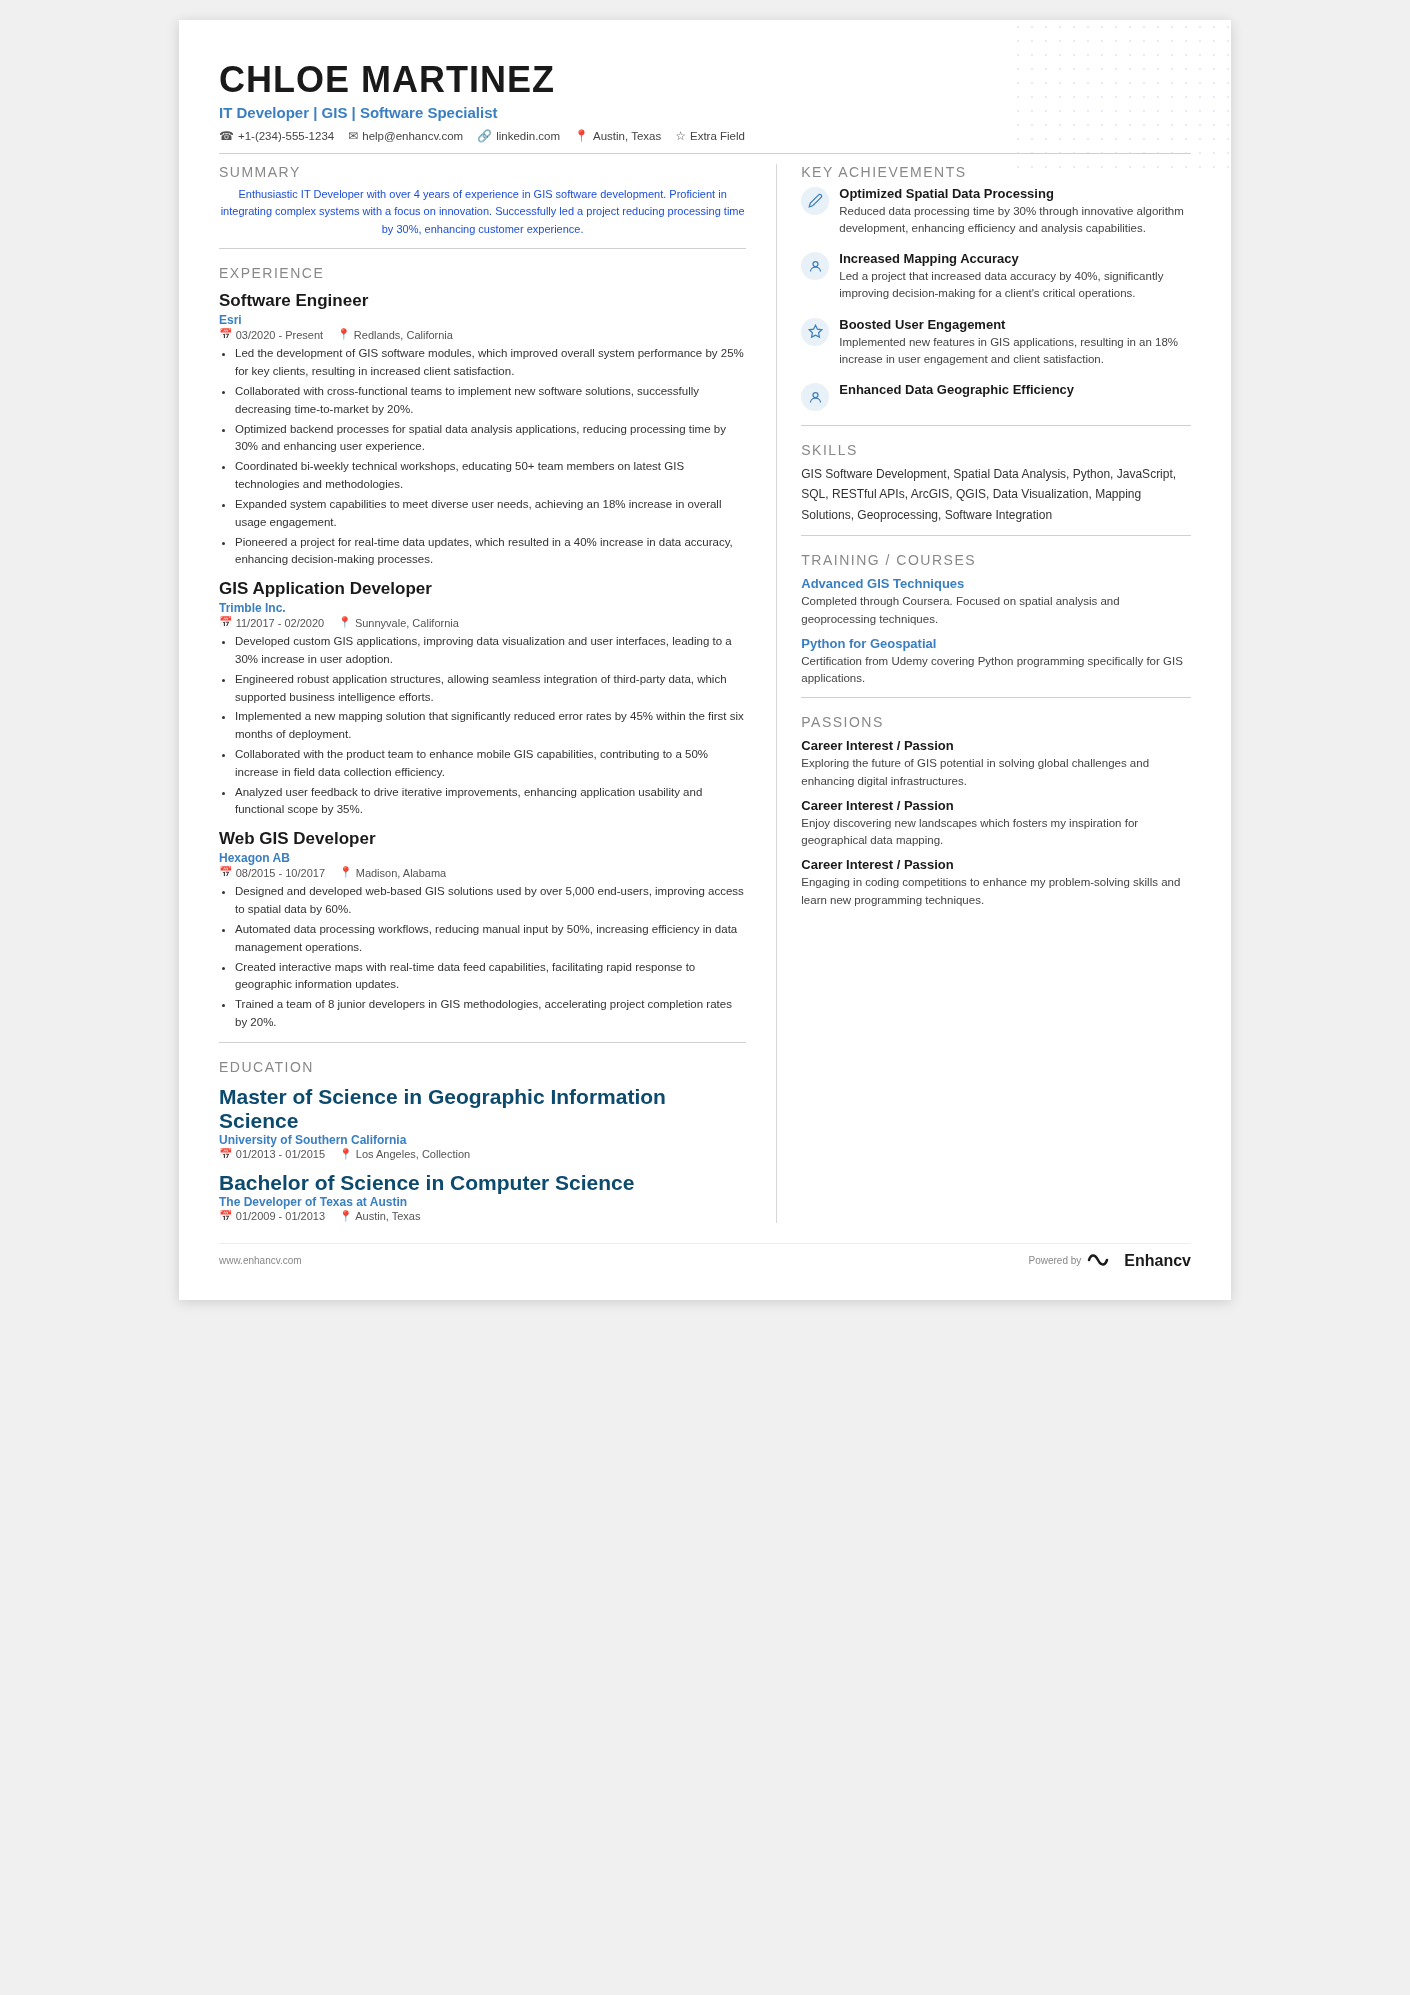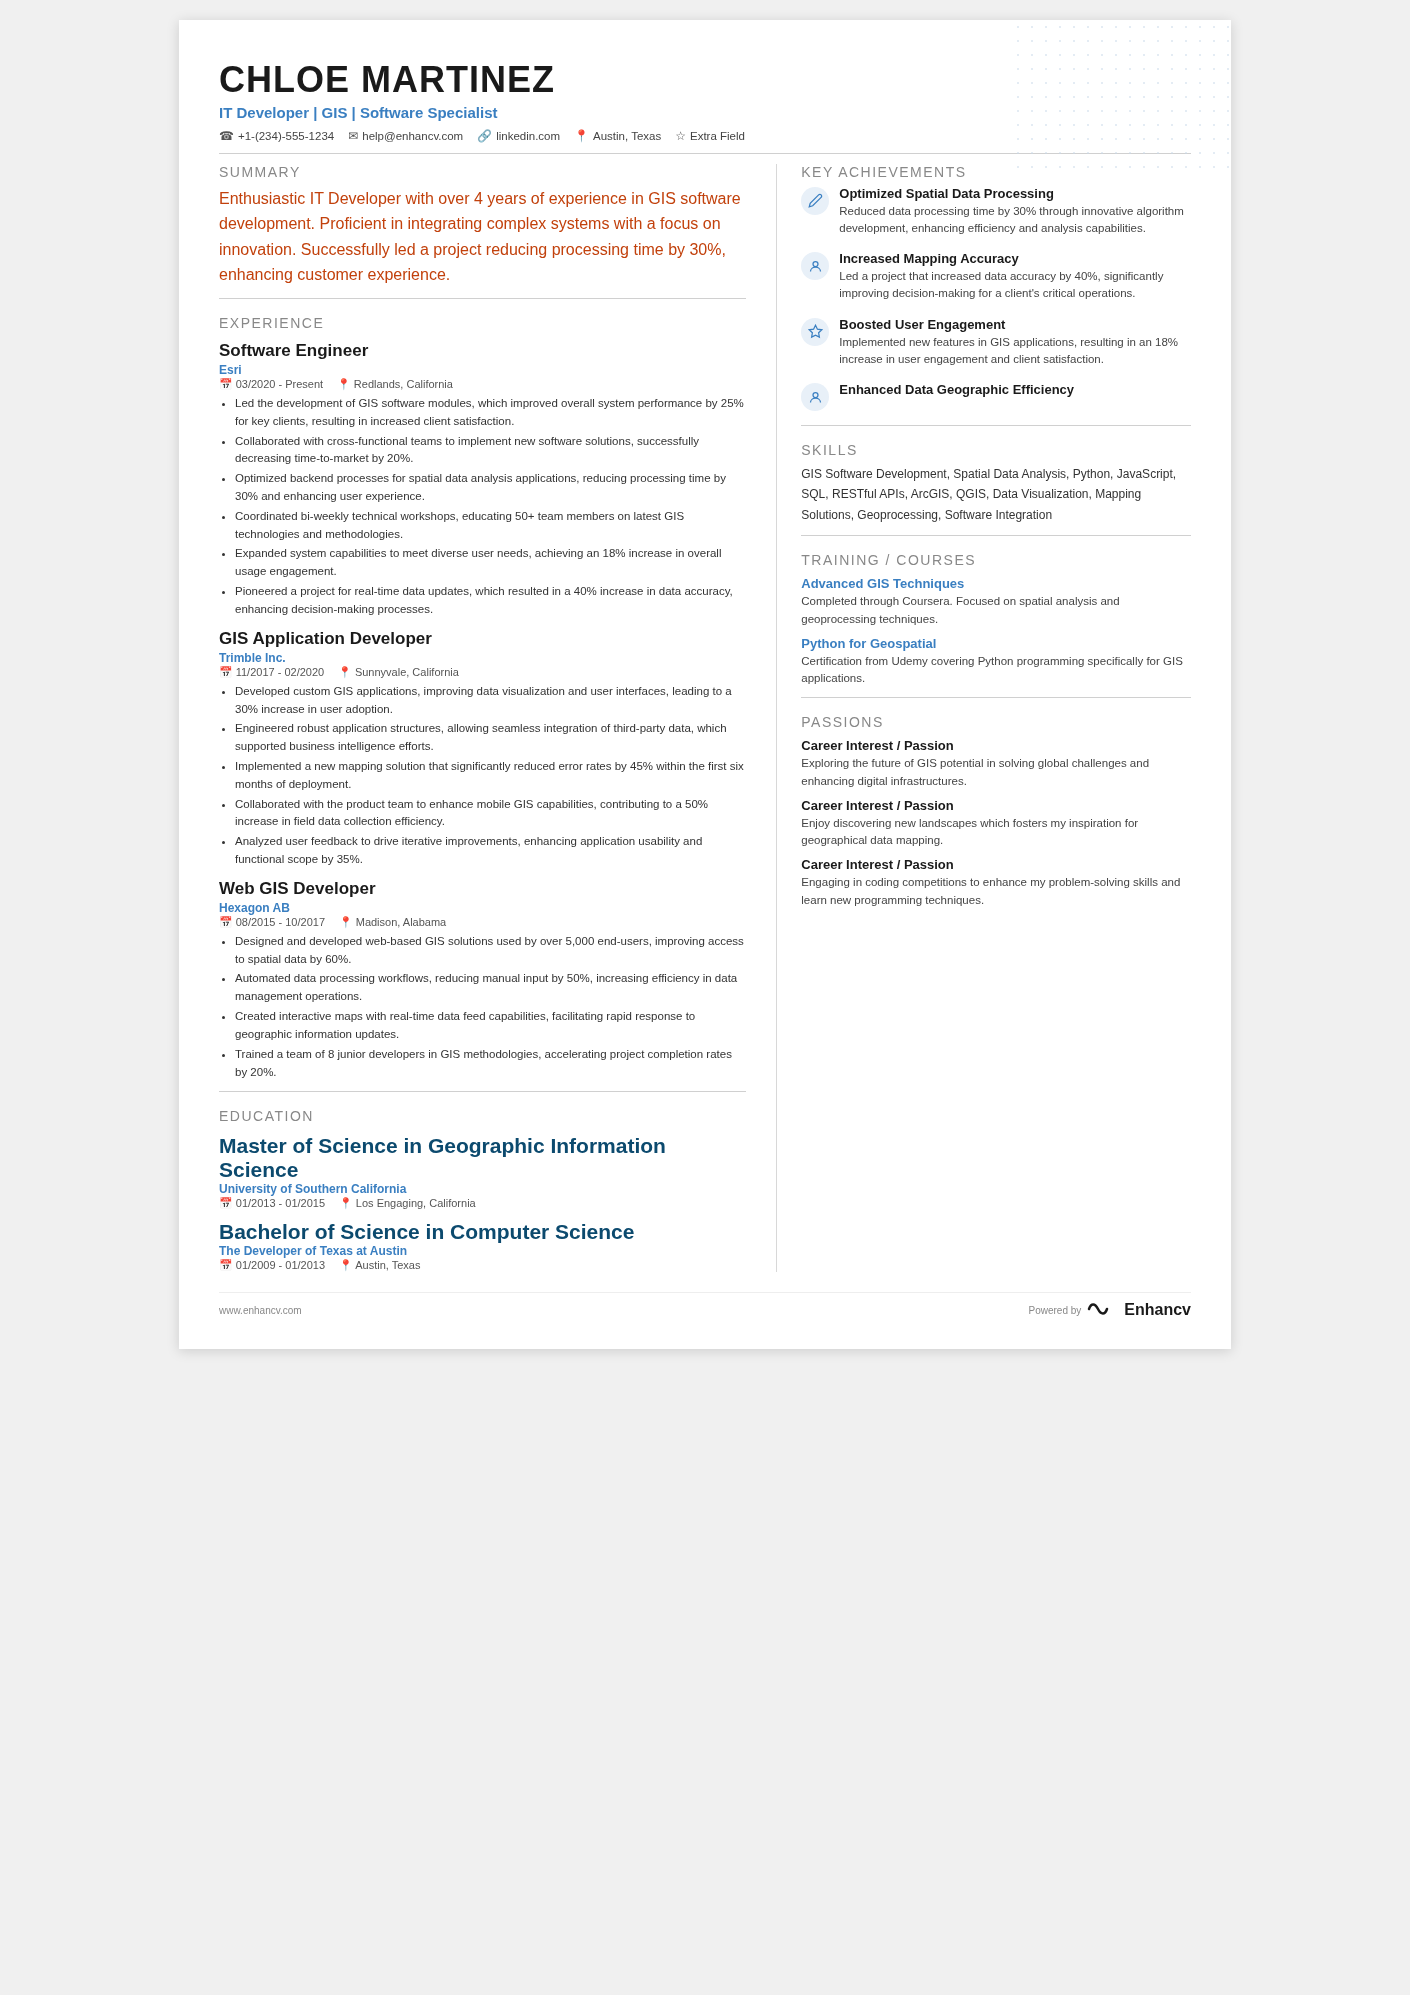--- a/index.html
+++ b/index.html
@@ -80,23 +80,24 @@
       font-size: 14px;
       font-weight: 400;
       color: #888;
       letter-spacing: 1.5px;
       text-transform: uppercase;
       margin-bottom: 6px;
       margin-top: 16px;
     }
     .section-label:first-child { margin-top: 0; }
     .summary-text {
-      font-size: 16px;
-      color: #c2410c;
+      font-size: 11px;
+      color: #1d4ed8;
       line-height: 1.6;
+      text-align: center;
     }
     .exp-title {
       font-size: 17px;
       font-weight: 700;
       color: #1a1a1a;
       margin-top: 10px;
       margin-bottom: 2px;
     }
     .exp-company {
       font-size: 12px;
@@ -336,21 +337,21 @@
 
       <div class="edu-title">Master of Science in Geographic Information Science</div>
       <div class="edu-school">University of Southern California</div>
       <div class="edu-meta">
         <span>
           <span>📅</span>
           <span>01/2013 - 01/2015</span>
         </span>
         <span>
           <span>📍</span>
-          <span>Los Engaging, California</span>
+          <span>Los Angeles, Collection</span>
         </span>
       </div>
 
       <div class="edu-title">Bachelor of Science in Computer Science</div>
       <div class="edu-school">The Developer of Texas at Austin</div>
       <div class="edu-meta">
         <span>
           <span>📅</span>
           <span>01/2009 - 01/2013</span>
         </span>

